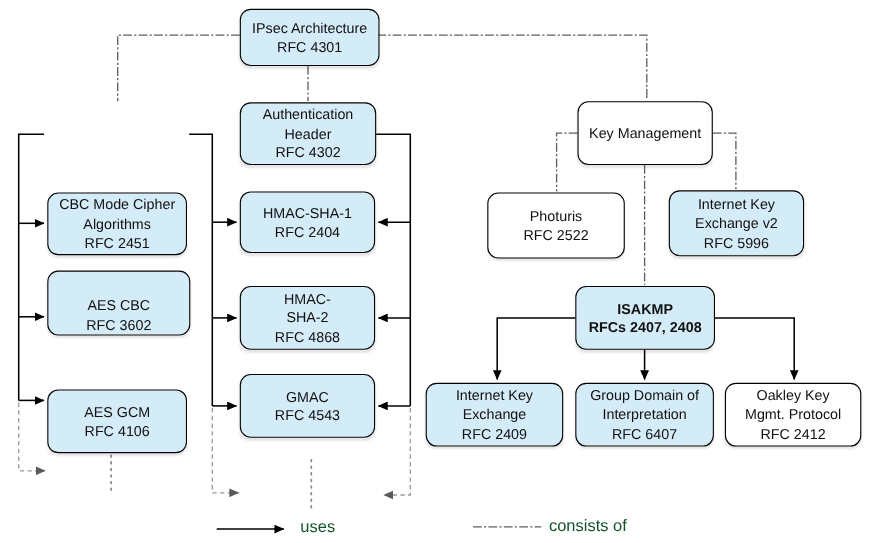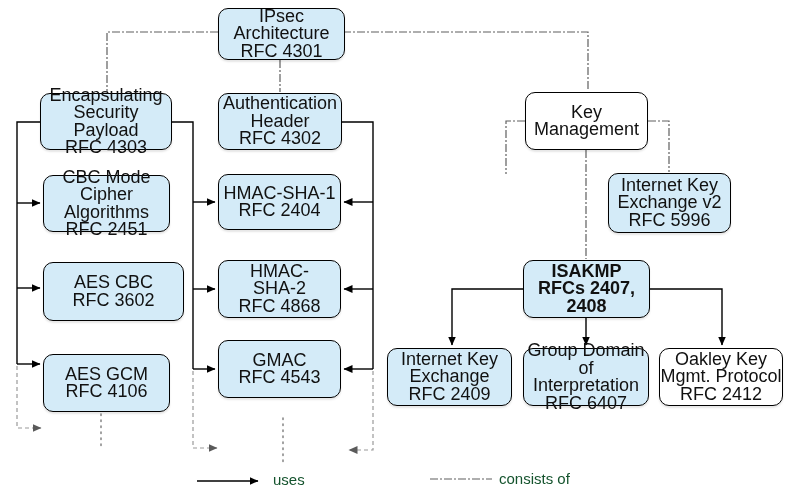--- a/index.html
+++ b/index.html
@@ -19,21 +19,21 @@
   }
   #wires{position:absolute;left:0;top:0;width:793px;height:494px;}
   .uses{stroke:var(--uses-line);stroke-width:1.4;fill:none;}
   .consists{stroke:var(--consists-line);stroke-width:1.2;fill:none;stroke-dasharray:8 2 2 2;}
   .cont{stroke:var(--continuation-line);stroke-width:1.2;fill:none;stroke-dasharray:4 3;}
   .dots{stroke:#8a8a8a;stroke-width:1.6;fill:none;stroke-dasharray:1.5 4.5;stroke-linecap:round;}
   .node{
     position:absolute;box-sizing:border-box;
     border:1.4px solid var(--node-border);border-radius:10px;
     display:flex;align-items:center;justify-content:center;
-    text-align:center;font-size:18px;line-height:17.5px;
+    text-align:center;font-size:13px;line-height:17.5px;
     box-shadow:0 2px 2px rgba(0,0,0,0.10);
   }
   .node.blue{background:linear-gradient(var(--node-fill-blue), var(--node-fill-blue));}
   .node.white{background:var(--node-fill-white);}
   .node-label{white-space:pre-line;}
   .legend-label{position:absolute;font-size:15px;color:#14532d;}
 </style>
 </head>
 <body>
 
@@ -90,50 +90,49 @@
       <path class="dots" d="M101,402 V447"></path>
       <path class="dots" d="M283,418 V464"></path>
     </g>
   </svg>
 
   <div class="node blue" style="left:218px;top:8px;width:127px;height:52px;">
       <div class="node-label">IPsec Architecture
 RFC 4301</div>
     </div>
 
-  <div class="node blue" style="left:40px;top:93px;width:132px;height:57px;">
-      <div class="node-label">Encapsulating
-Security Payload
-RFC 4303</div>
-    </div>
   <div class="node blue" style="left:218px;top:93px;width:124px;height:57px;">
       <div class="node-label">Authentication
 Header
 RFC 4302</div>
     </div>
   <div class="node white" style="left:525px;top:92px;width:123px;height:58px;">
       <div class="node-label">Key Management</div>
     </div>
 
   <div class="node blue" style="left:43px;top:175px;width:127px;height:57px;">
       <div class="node-label">CBC Mode Cipher
 Algorithms
 RFC 2451</div>
     </div>
   <div class="node blue" style="left:218px;top:174px;width:123px;height:56px;">
       <div class="node-label">HMAC-SHA-1
 RFC 2404</div>
     </div>
+  <div class="node white" style="left:443px;top:175px;width:125px;height:60px;">
+      <div class="node-label">Photuris
+RFC 2522</div>
+    </div>
   <div class="node blue" style="left:608px;top:173px;width:123px;height:60px;">
       <div class="node-label">Internet Key
 Exchange v2
 RFC 5996</div>
     </div>
 
-  <div class="node blue" style="left:43px;top:262px;width:141px;height:59px;">
+  <div class="node blue" style="left:43px;top:246px;width:130px;height:59px;align-items:flex-end;">
       <div class="node-label">AES CBC
 RFC 3602</div>
     </div>
   <div class="node blue" style="left:218px;top:260px;width:123px;height:58px;">
       <div class="node-label">HMAC-
 SHA-2
 RFC 4868</div>
     </div>
   <div class="node blue" style="left:523px;top:260px;width:127px;height:58px;font-weight:bold;">
       <div class="node-label">ISAKMP

